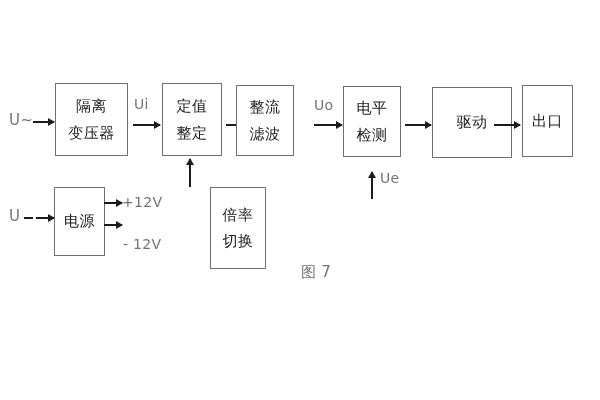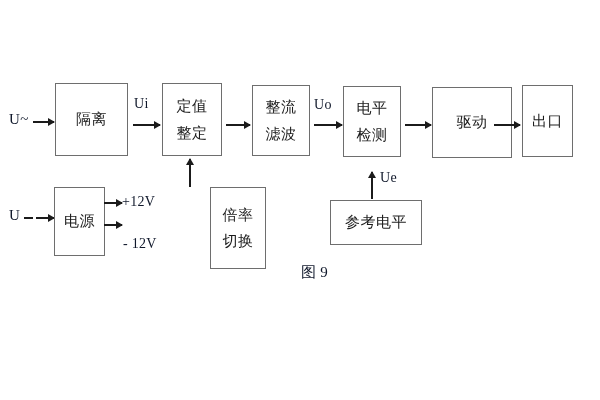--- a/index.html
+++ b/index.html
@@ -22,25 +22,24 @@
     justify-content:center;
     color:#1b1b1b;
     font-size:15px;
     line-height:1.75;
     letter-spacing:0.5px;
   }
   .box .ln{display:block;white-space:nowrap;}
 
   .lbl{
     position:absolute;
-    color:#0f172a;
+    color:#737373;
     font-size:14px;
     white-space:nowrap;
     letter-spacing:0.3px;
-    font-family:Liberation Serif, serif;
   }
   .lbl.big{font-size:15px;}
 
   
   .harrow{position:absolute;height:1.5px;background:#1b1b1b;}
   .harrow::after{
     content:"";position:absolute;right:-1px;top:50%;
     transform:translateY(-50%);
     width:0;height:0;
     border-left:7px solid #1b1b1b;
@@ -63,33 +62,34 @@
 </head>
 <body>
 
 <div id="canvas">
 
   <div class="lbl big" style="left:9px;top:111px;">U~</div>
   <div class="harrow" style="left:33px;top:121px;width:21px;"></div>
 
   <div class="box" style="left:55px;top:83px;width:73px;height:73px;">
     <span class="ln">隔离</span>
+    <span class="ln">变压器</span>
   </div>
 
   <div class="lbl" style="left:134px;top:96px;">Ui</div>
   <div class="harrow" style="left:133px;top:124px;width:27px;"></div>
 
   <div class="box" style="left:162px;top:83px;width:60px;height:73px;">
     <span class="ln">定值</span>
     <span class="ln">整定</span>
   </div>
 
   <div class="harrow" style="left:226px;top:124px;width:24px;"></div>
 
-  <div class="box" style="left:252px;top:85px;width:58px;height:71px;">
+  <div class="box" style="left:236px;top:85px;width:58px;height:71px;">
     <span class="ln">整流</span>
     <span class="ln">滤波</span>
   </div>
 
   <div class="lbl" style="left:314px;top:97px;">Uo</div>
   <div class="harrow" style="left:314px;top:124px;width:28px;"></div>
 
   <div class="box" style="left:343px;top:86px;width:58px;height:71px;">
     <span class="ln">电平</span>
     <span class="ln">检测</span>
@@ -121,22 +121,19 @@
   <div class="harrow" style="left:104px;top:224px;width:18px;"></div>
   <div class="lbl" style="left:123px;top:216px;margin-top:20px;">- 12V</div>
 
   <div class="box" style="left:162px;top:187px;width:56px;height:82px;margin-left:48px;">
     <span class="ln">倍率</span>
     <span class="ln">切换</span>
   </div>
 
   <div class="varrow" style="left:189px;top:159px;height:28px;"></div>
 
-  <div class="box" style="left:330px;top:200px;width:92px;height:45px;">
-    <span class="ln">参考电平</span>
-  </div>
 
   <div class="varrow" style="left:371px;top:172px;height:27px;"></div>
   <div class="lbl" style="left:380px;top:170px;">Ue</div>
 
-  <div class="lbl big" style="left:301px;top:263px;">图 9</div>
+  <div class="lbl big" style="left:301px;top:263px;">图 7</div>
 
 </div>
 
 </body></html>

